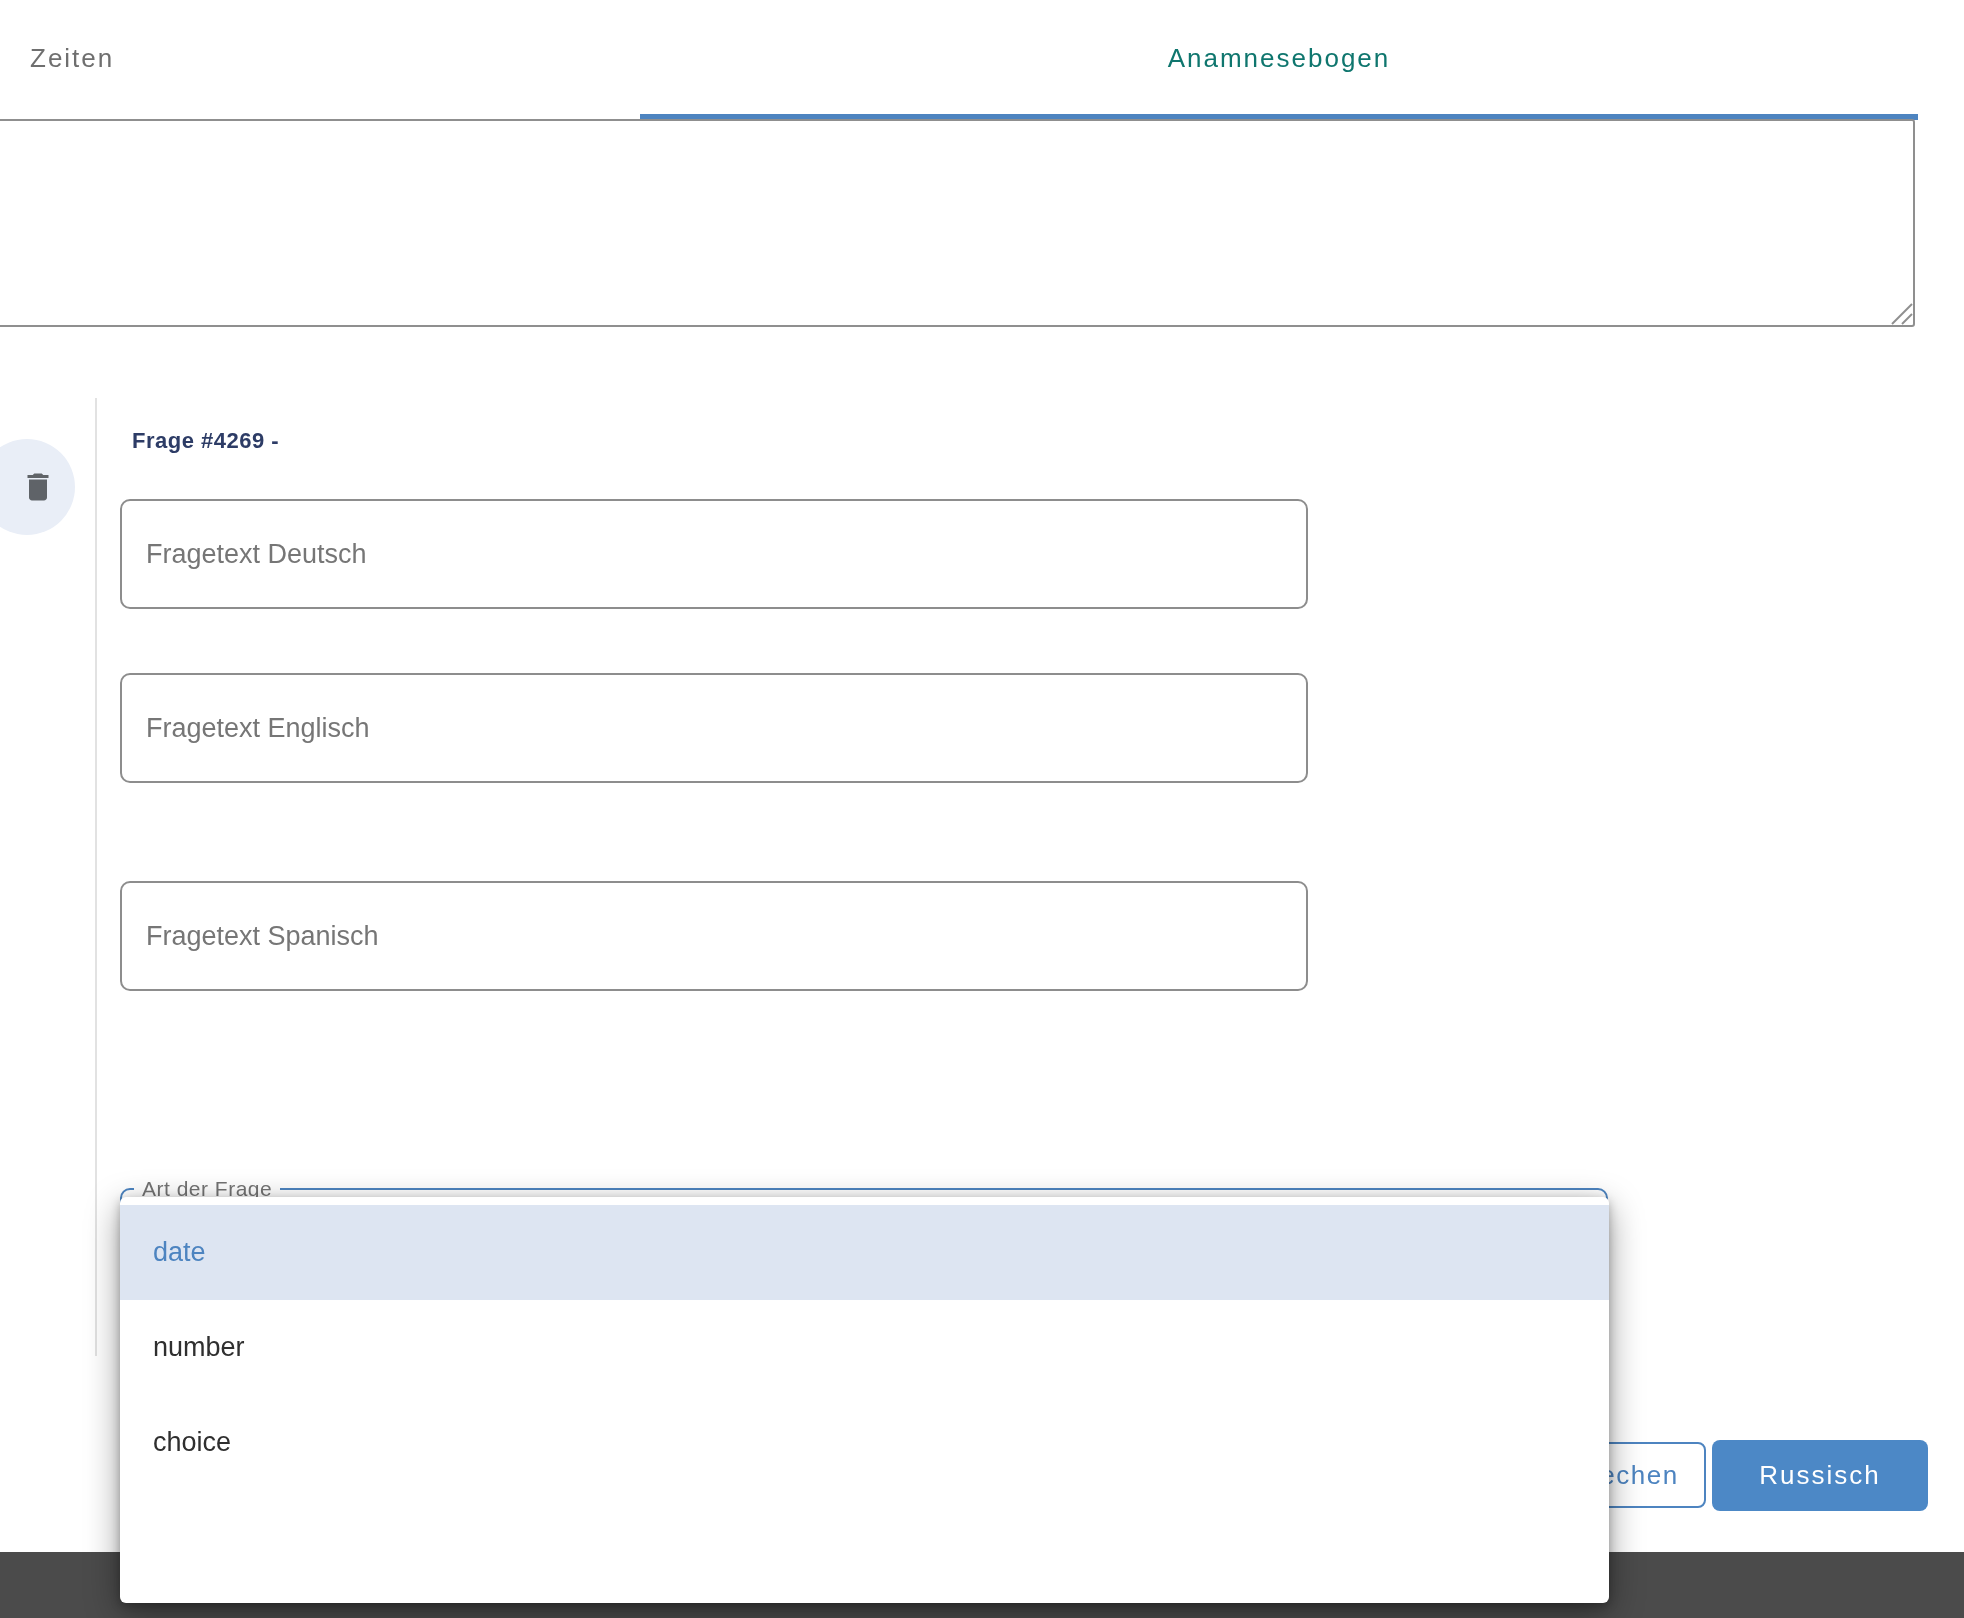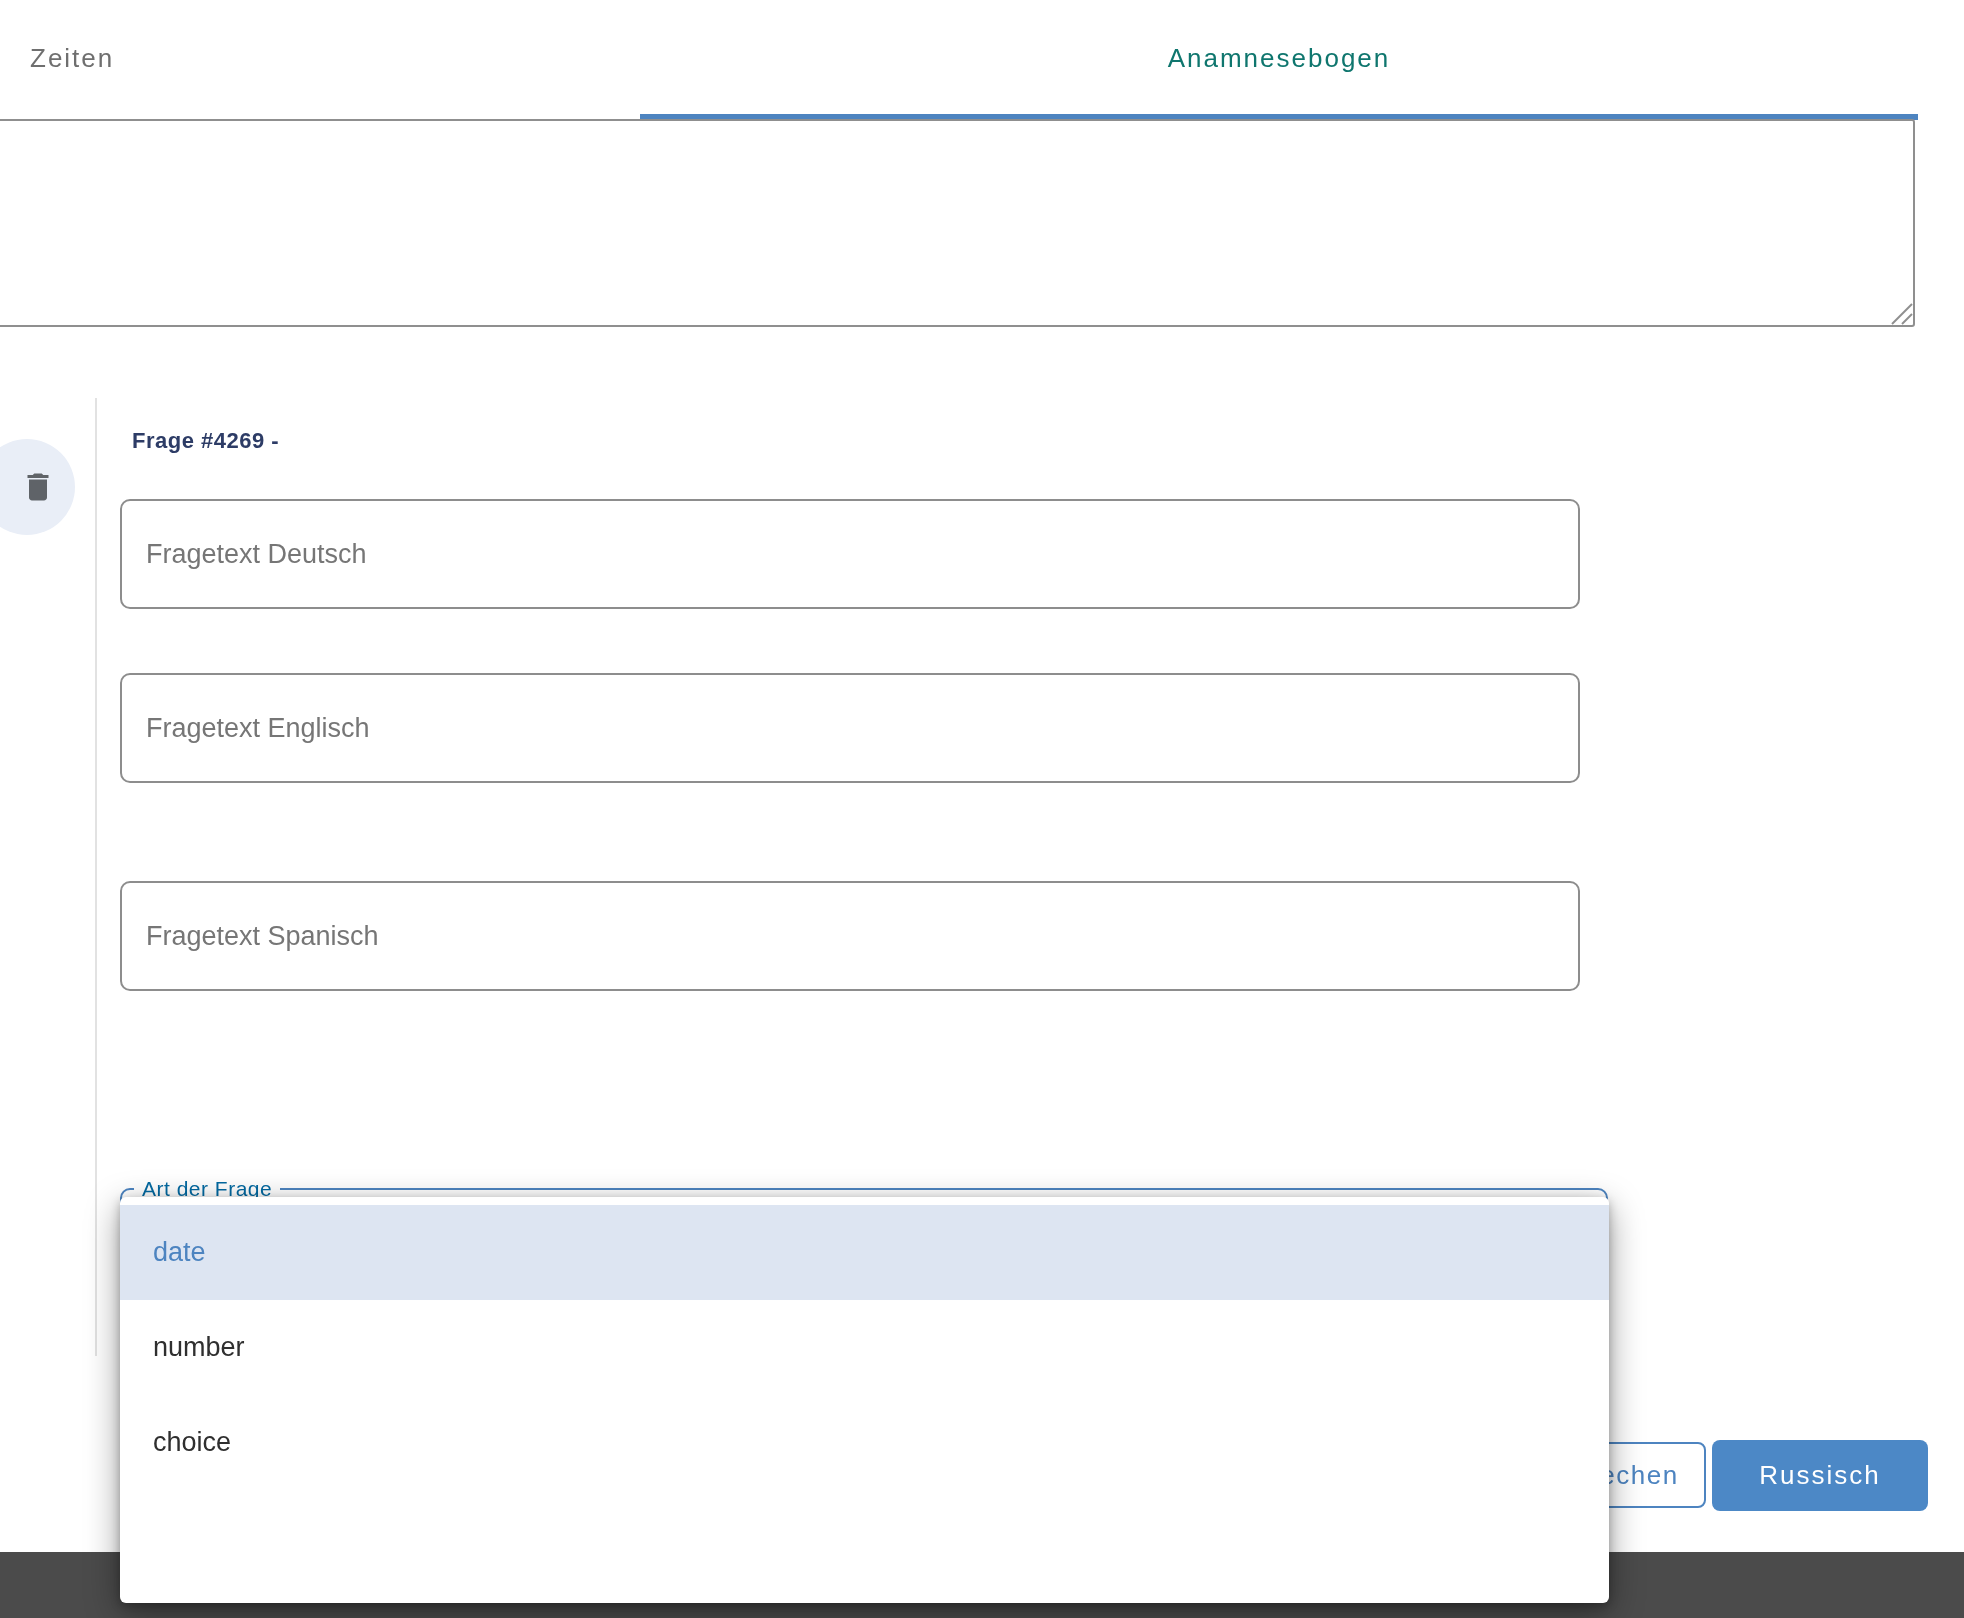--- a/index.html
+++ b/index.html
@@ -16,30 +16,30 @@
   .big-textarea{position:absolute;left:-12px;top:119px;width:1927px;height:208px;box-sizing:border-box;
     border:2px solid #8f8f8f;border-radius:3px;resize:none;outline:none;background:#fff;
     font-family:"Liberation Sans",sans-serif;font-size:26px;padding:14px 18px;color:#333;}
   .resize-grip{position:absolute;left:1888px;top:300px;width:26px;height:26px;pointer-events:none;}
 
   
   .v-divider{position:absolute;left:95px;top:398px;width:2px;height:958px;background:#e2e2e2;}
   .delete-btn{position:absolute;left:-21px;top:439px;width:96px;height:96px;border-radius:50%;
     background:#e9eef7;border:none;cursor:pointer;display:flex;align-items:center;justify-content:center;padding-left:28px;box-sizing:border-box;}
   .q-title{position:absolute;left:132px;top:428px;font-size:22px;font-weight:700;color:#2d3c66;letter-spacing:.5px;}
-  .q-input{position:absolute;left:120px;width:1460px;height:110px;box-sizing:border-box;
+  .q-input{position:absolute;left:120px;width:1188px;height:110px;box-sizing:border-box;
     border:2px solid #8d8d8d;border-radius:10px;background:#fff;outline:none;
     font-family:"Liberation Sans",sans-serif;font-size:27px;color:#333;padding:9px 24px;}
   .q-input::placeholder{color:#767676;opacity:1;}
   .q-input.f0{top:499px;} .q-input.f1{top:673px;} .q-input.f2{top:843px;margin-top:38px;} .q-input.f3{top:1016px;}
 
   
   .type-fieldset{position:absolute;left:120px;top:1177px;width:1488px;height:44px;box-sizing:border-box;
     border:2px solid #4d84c0;border-radius:10px;margin:0;padding:0;}
-  .type-fieldset legend{margin-left:12px;padding:0 8px;font-size:21px;color:#0369a1;letter-spacing:.5px;}
+  .type-fieldset legend{margin-left:12px;padding:0 8px;font-size:21px;color:#737373;letter-spacing:.5px;}
 
   
   .menu-panel{position:absolute;left:120px;top:1197px;width:1489px;height:406px;background:#ffffff;
     border-radius:6px;box-shadow:0 10px 34px rgba(0,0,0,.4),0 3px 10px rgba(0,0,0,.25);z-index:10;
     padding-top:8px;box-sizing:border-box;}
   .menu-option{height:95px;line-height:95px;padding-left:33px;font-size:27px;color:#2f2f2f;cursor:pointer;white-space:nowrap;}
   .menu-option.selected{background:#dde5f2;color:#4d84c0;}
 
   
   .btn-cancel{position:absolute;left:1512px;top:1442px;width:194px;height:66px;box-sizing:border-box;

